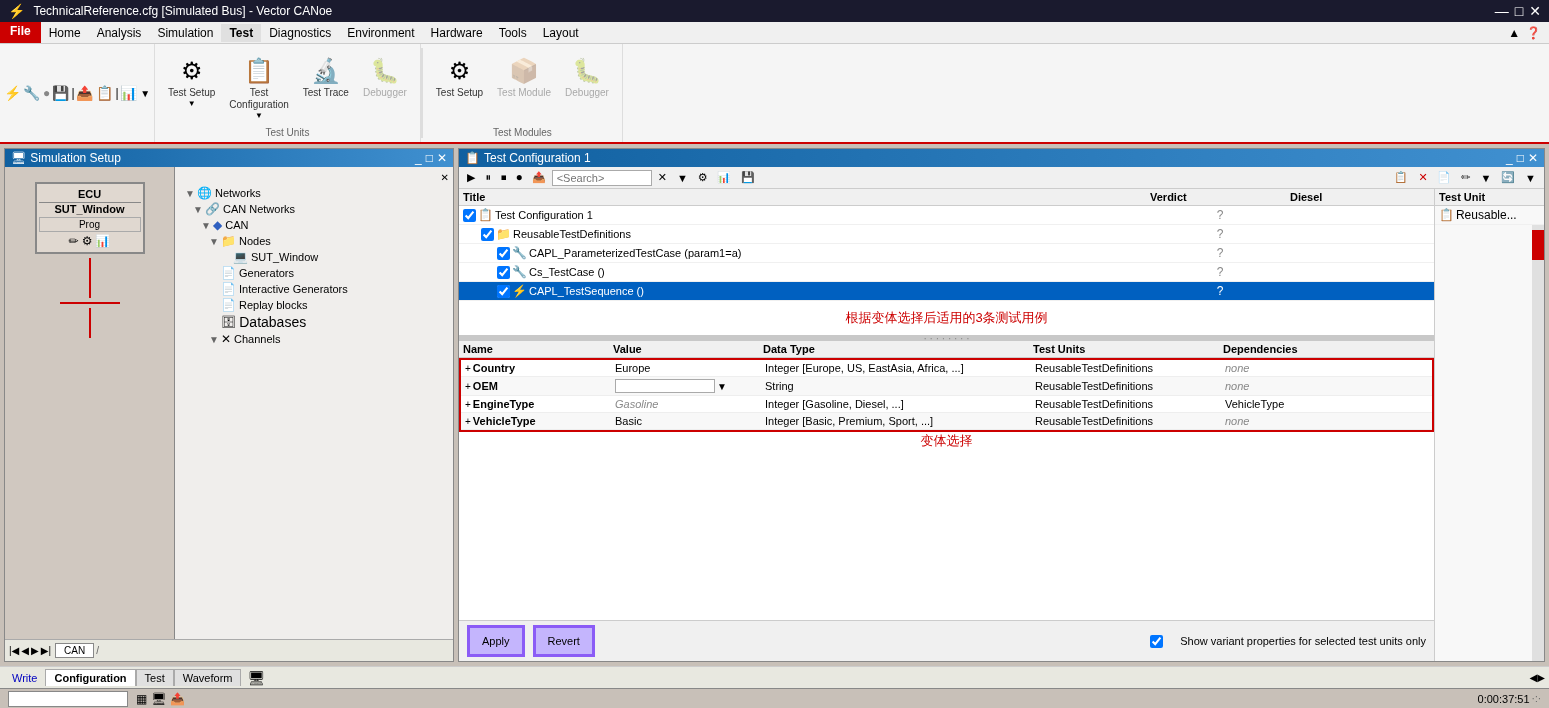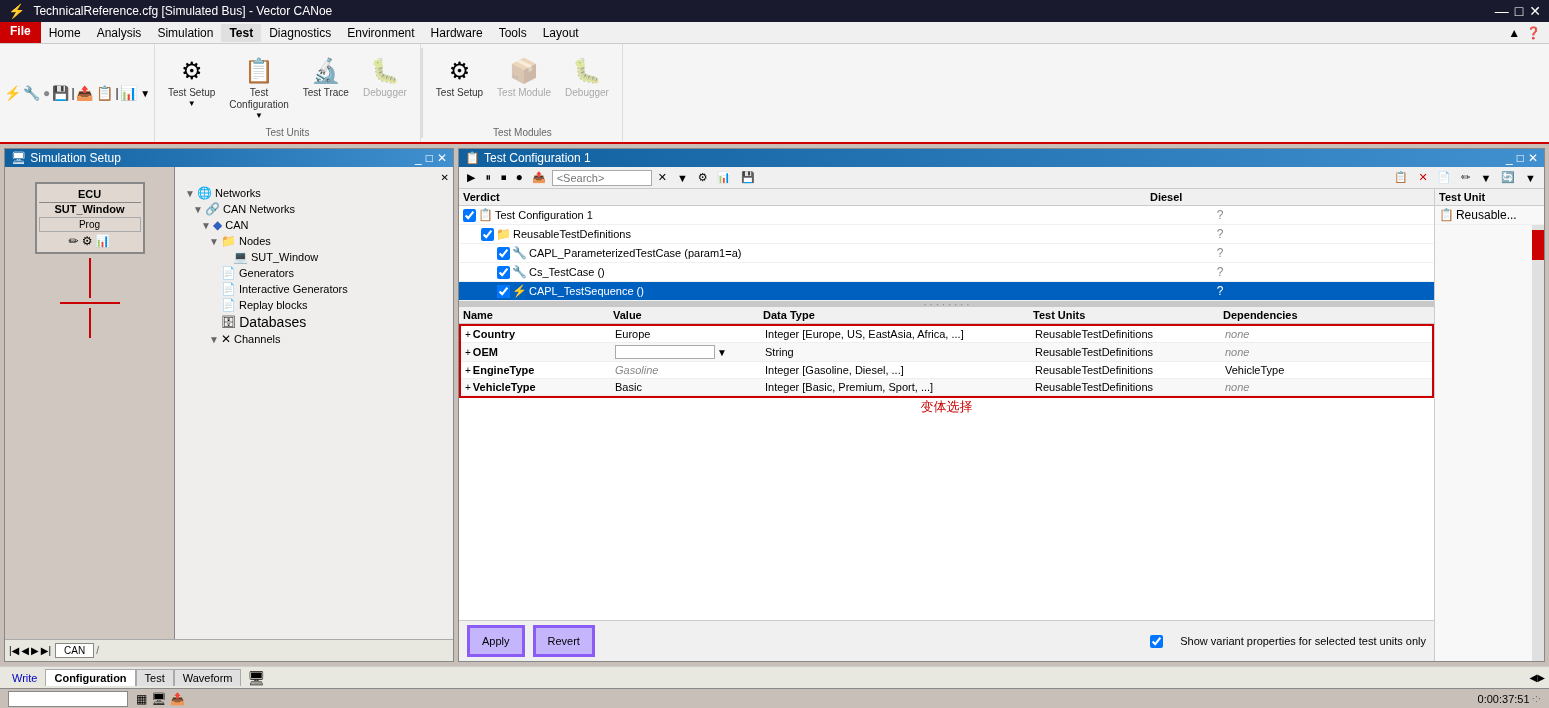--- a/index.html
+++ b/index.html
@@ -270,20 +270,21 @@
       <span class="tc-toolbar-btn">▼</span>
       <span class="tc-toolbar-btn">🔄</span>
       <span class="tc-toolbar-btn">▼</span>
     </div>
 
     <div style="display:flex;flex:1;overflow:hidden;">
 
       <div style="flex:1;display:flex;flex-direction:column;overflow:hidden;">
 
         <div style="display:grid;grid-template-columns:1fr 140px 140px;background:#f0f0f0;border-bottom:1px solid #ccc;padding:2px 4px;">
+          <span style="font-size:11px;font-weight:bold;">Title</span>
           <span style="font-size:11px;font-weight:bold;">Verdict</span>
           <span style="font-size:11px;font-weight:bold;">Diesel</span>
         </div>
 
         <div style="overflow-y:auto;flex-shrink:0;">
 
           <div style="display:grid;grid-template-columns:1fr 140px 140px;padding:2px 4px;border-bottom:1px solid #f0f0f0;align-items:center;">
             <div style="display:flex;align-items:center;gap:2px;">
               <input type="checkbox" checked="" style="">
               <span style="font-size:12px;color:#f0c000;">📋</span>
@@ -331,20 +332,21 @@
               <span style="display:inline-block;width:32px;"></span>
               <input type="checkbox" checked="" style="">
               <span style="font-size:12px;color:#f0c000;">⚡</span>
               <span style="font-size:11px;color:#fff;">CAPL_TestSequence ()</span>
             </div>
             <span style="font-size:12px;color:#fff;text-align:center;">?</span>
             <span></span>
           </div>
         </div>
 
+        <div style="text-align:center;color:#c00;font-size:13px;padding:8px;background:#fff;">根据变体选择后适用的3条测试用例</div>
 
         <div style="height:6px;background:#c8c8c8;cursor:row-resize;display:flex;align-items:center;justify-content:center;">
           <span style="color:#888;font-size:10px;">· · · · · · · ·</span>
         </div>
 
         <div style="display:grid;grid-template-columns:150px 150px 270px 190px 140px;background:#f0f0f0;border-bottom:1px solid #ccc;padding:2px 4px;">
           <span style="font-size:11px;font-weight:bold;">Name</span>
           <span style="font-size:11px;font-weight:bold;">Value</span>
           <span style="font-size:11px;font-weight:bold;">Data Type</span>
           <span style="font-size:11px;font-weight:bold;">Test Units</span>

